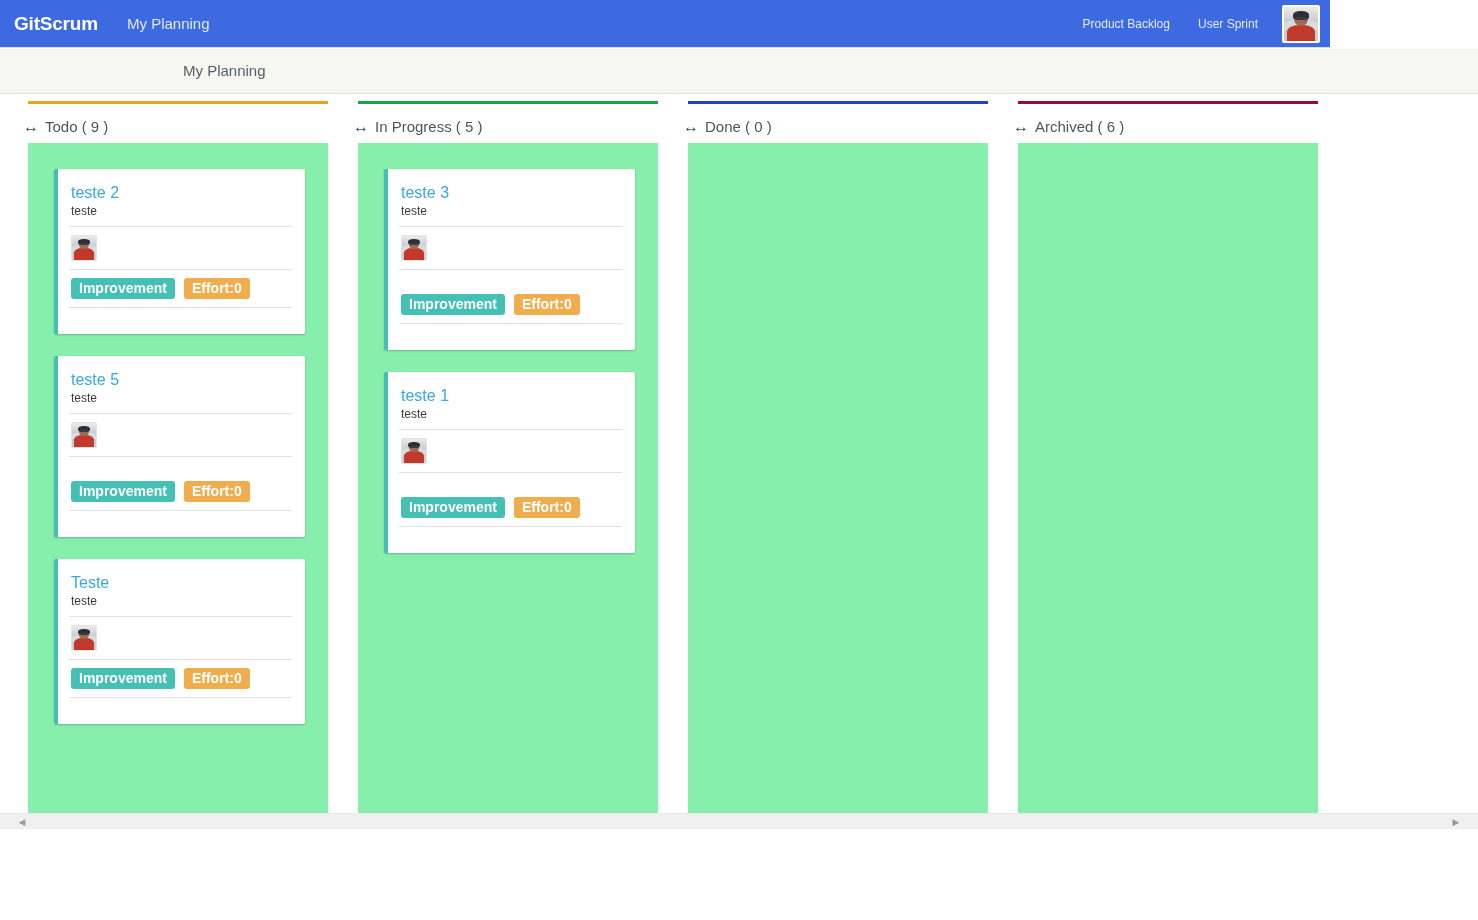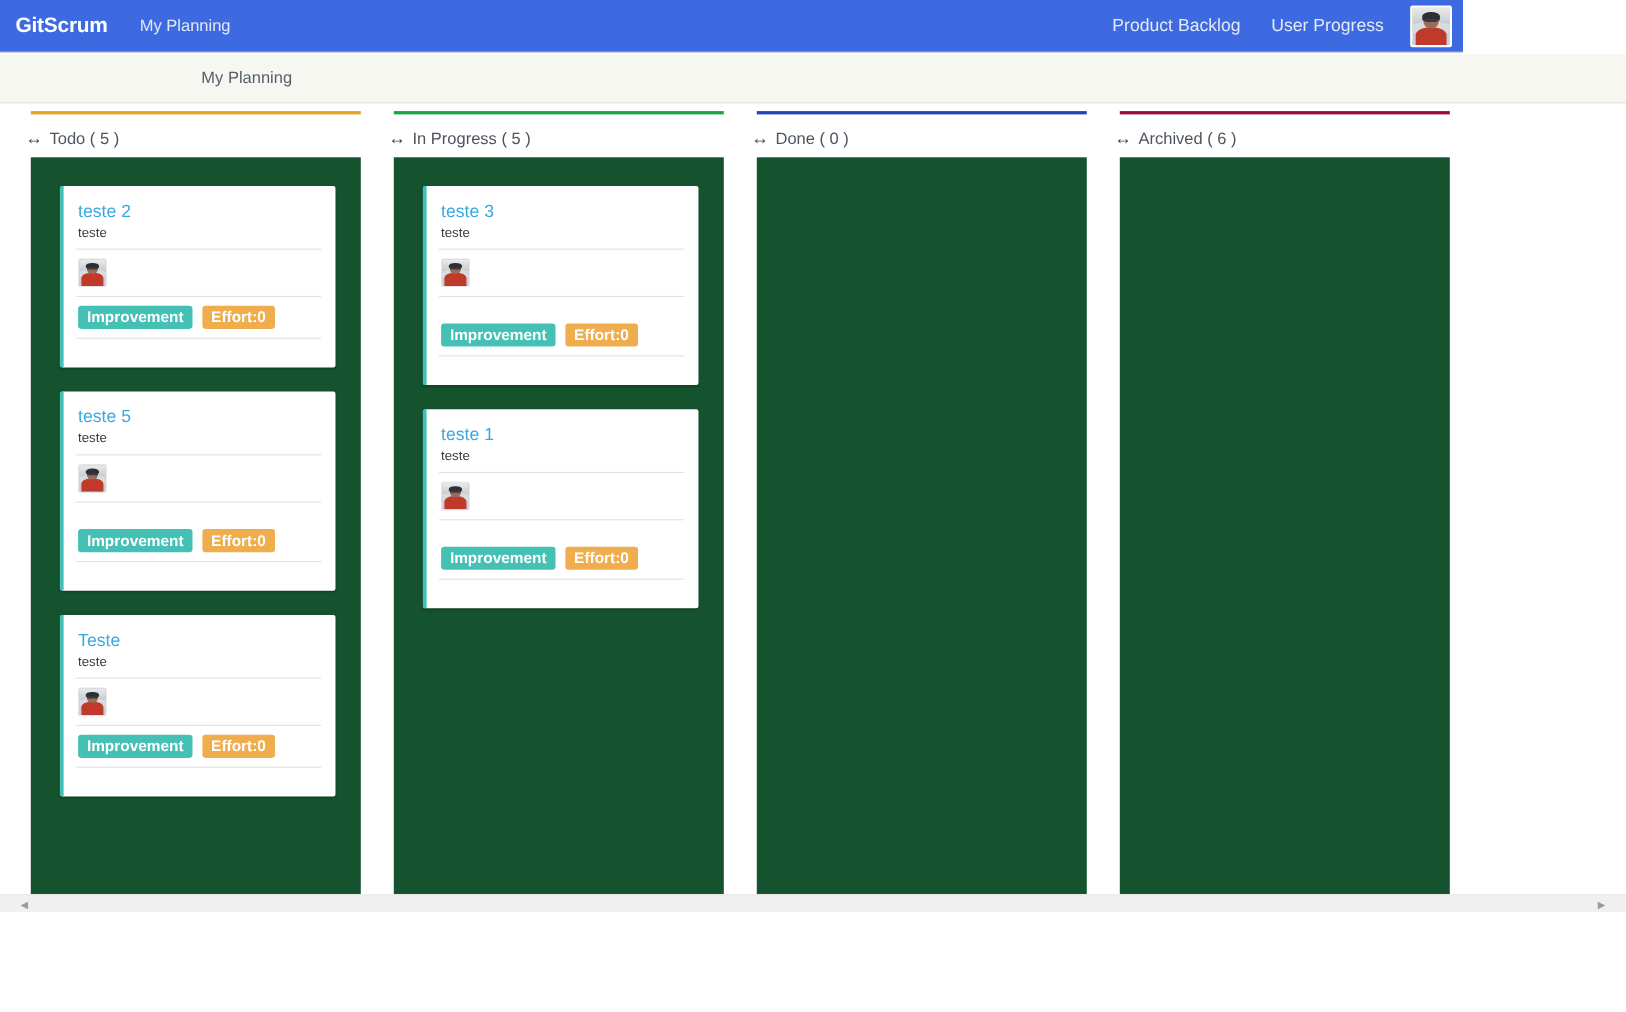--- a/index.html
+++ b/index.html
@@ -37,21 +37,21 @@
   }
   .nav-right {
     position: absolute;
     right: 0; top: 0;
     height: 48px;
     display: flex;
     align-items: center;
   }
   .nav-link {
     color: #e4eaf9;
-    font-size: 16px;
+    font-size: 12px;
     padding: 0 14px;
     line-height: 48px;
     white-space: nowrap;
   }
   .nav-avatar {
     width: 38px; height: 38px;
     margin-left: 10px; margin-right: 10px;
     border: 2px solid #ffffff;
     border-radius: 2px;
     overflow: hidden;
@@ -122,21 +122,21 @@
     color: #4d545d;
     font-size: 15px;
     line-height: 20px;
     white-space: nowrap;
   }
   .col-body {
     position: absolute;
     top: 48px; left: 28px;
     width: 300px;
     height: 670px;
-    background: #14532d;
+    background: #86efac;
     overflow: hidden;
   }
 
   
   .card {
     position: relative;
     width: 251px;
     margin: 26px 0 0 26px;
     background: #ffffff;
     border-left: 4px solid #45bfb5;
@@ -217,42 +217,42 @@
   .hscroll-arrow.right { right: 14px; }
 </style>
 </head>
 <body>
 
 <div class="navbar">
   <div class="navbar-brand">GitScrum</div>
   <div class="nav-left-link">My Planning</div>
   <div class="nav-right">
     <a class="nav-link">Product Backlog</a>
-    <a class="nav-link">User Progress</a>
+    <a class="nav-link">User Sprint</a>
     <div class="nav-avatar">
       <div class="ava-sky"></div>
         <div class="ava-hill"></div>
         <div class="ava-body"></div>
       <div class="ava-head"></div>
         <div class="ava-hat"></div>
         <div class="ava-glass"></div>
     </div>
   </div>
 </div>
 
 <div class="subheader">
   <div class="subheader-title">My Planning</div>
 </div>
 
 <div class="board" id="board">
     <div class="column" style="left: 0px;">
       <div class="col-rule" style="left: 28px; background: rgb(224, 166, 33);"></div>
       <div class="col-head">
         <div class="col-drag-icon">↔</div>
-        <div class="col-title">Todo ( 5 )</div>
+        <div class="col-title">Todo ( 9 )</div>
       </div>
       <div class="col-body">
         <div class="card" style="border-left-color: rgb(69, 191, 181);">
           <div class="card-title">teste 2</div>
           <div class="card-sub">teste</div>
           <div class="card-hr"></div>
           <div class="card-members"><div class="card-avatar"><div class="ava-sky"></div><div class="ava-hill"></div><div class="ava-body"></div><div class="ava-head"></div><div class="ava-hat"></div><div class="ava-glass"></div></div></div>
           <div class="card-hr"></div>
           <div class="card-badges"><span class="badge badge-label" style="background: rgb(69, 192, 181);">Improvement</span><span class="badge badge-effort" style="background: rgb(240, 173, 78);">Effort:0</span></div>
           <div class="card-hr"></div>

